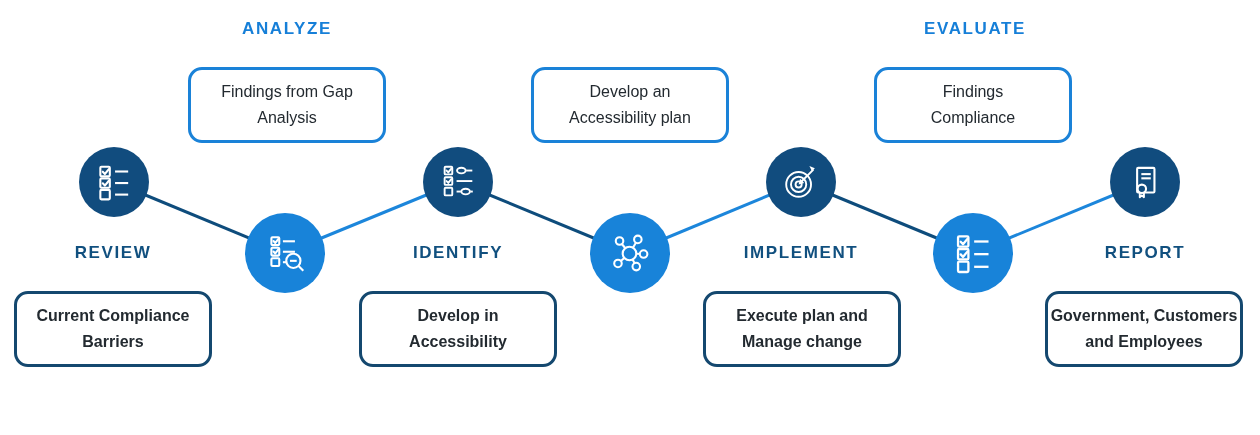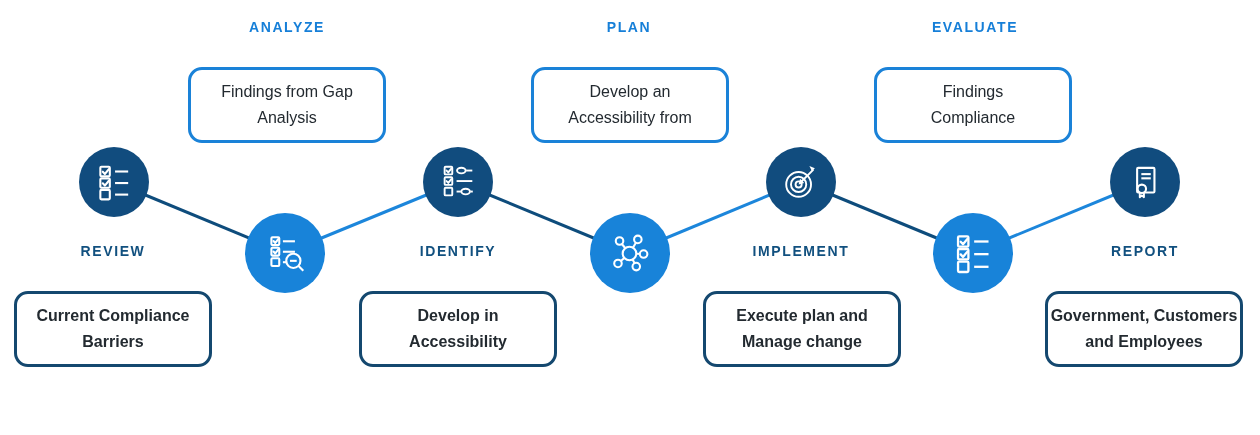--- a/index.html
+++ b/index.html
@@ -8,21 +8,21 @@
     background:var(--background,#ffffff);
     font-family:"Liberation Sans",sans-serif;
     overflow:hidden;
   }
   .connectors{position:absolute;left:0;top:0;z-index:1;}
   .line-dark{stroke:var(--dark-line,#0e4c7c);stroke-width:3;}
   .line-bright{stroke:var(--bright-line,#1c86db);stroke-width:3;}
 
   .phase-label{
     position:absolute;width:230px;text-align:center;
-    font-weight:bold;font-size:14px;letter-spacing:1.6px;z-index:3;
+    font-weight:bold;font-size:17px;letter-spacing:1.6px;z-index:3;
   }
   .label-top{top:19px;color:var(--bright-label,#167fd8);}
   .label-bottom{top:243px;color:var(--dark-label,#11507f);}
   .lbl-review{left:-2px}.lbl-analyze{left:172px}.lbl-identify{left:343px}
   .lbl-plan{left:514px}.lbl-implement{left:686px}.lbl-evaluate{left:860px}
   .lbl-report{left:1030px}
 
   .circle{
     position:absolute;border-radius:50%;display:flex;
     align-items:center;justify-content:center;z-index:2;
@@ -133,24 +133,23 @@
       <line x1="21.5" y1="22.5" x2="28" y2="35"></line>
       <line x1="21.5" y1="22.5" x2="10.5" y2="32"></line>
       <circle class="node" cx="21.5" cy="22.5" r="6.5"></circle>
       <circle class="node" cx="12" cy="10.5" r="3.6"></circle>
       <circle class="node" cx="29.5" cy="9" r="3.6"></circle>
       <circle class="node" cx="35" cy="23" r="3.6"></circle>
       <circle class="node" cx="28" cy="35" r="3.6"></circle>
       <circle class="node" cx="10.5" cy="32" r="3.6"></circle>
     </svg>
   </div>
-  <div class="phase-label label-top lbl-plan">PLAN</div>
   <div class="info-box box-top box-plan">
     <div>Develop an</div>
-    <div>Accessibility from</div>
+    <div>Accessibility plan</div>
   </div>
 
   <div class="circle circle-dark cir-implement">
     <svg class="icon" width="42" height="42" viewBox="0 0 44 44">
       <circle cx="19.5" cy="24.5" r="13"></circle>
       <circle cx="19.5" cy="24.5" r="8"></circle>
       <circle cx="19.5" cy="24.5" r="3.2"></circle>
       <line x1="22" y1="22" x2="35" y2="9"></line>
       <polygon class="fill-white" points="19.5,24.5 25.4,23.1 21,18.6"></polygon>
       <polygon class="fill-white" points="36.5,7.5 30.8,5.2 33.6,11"></polygon>

